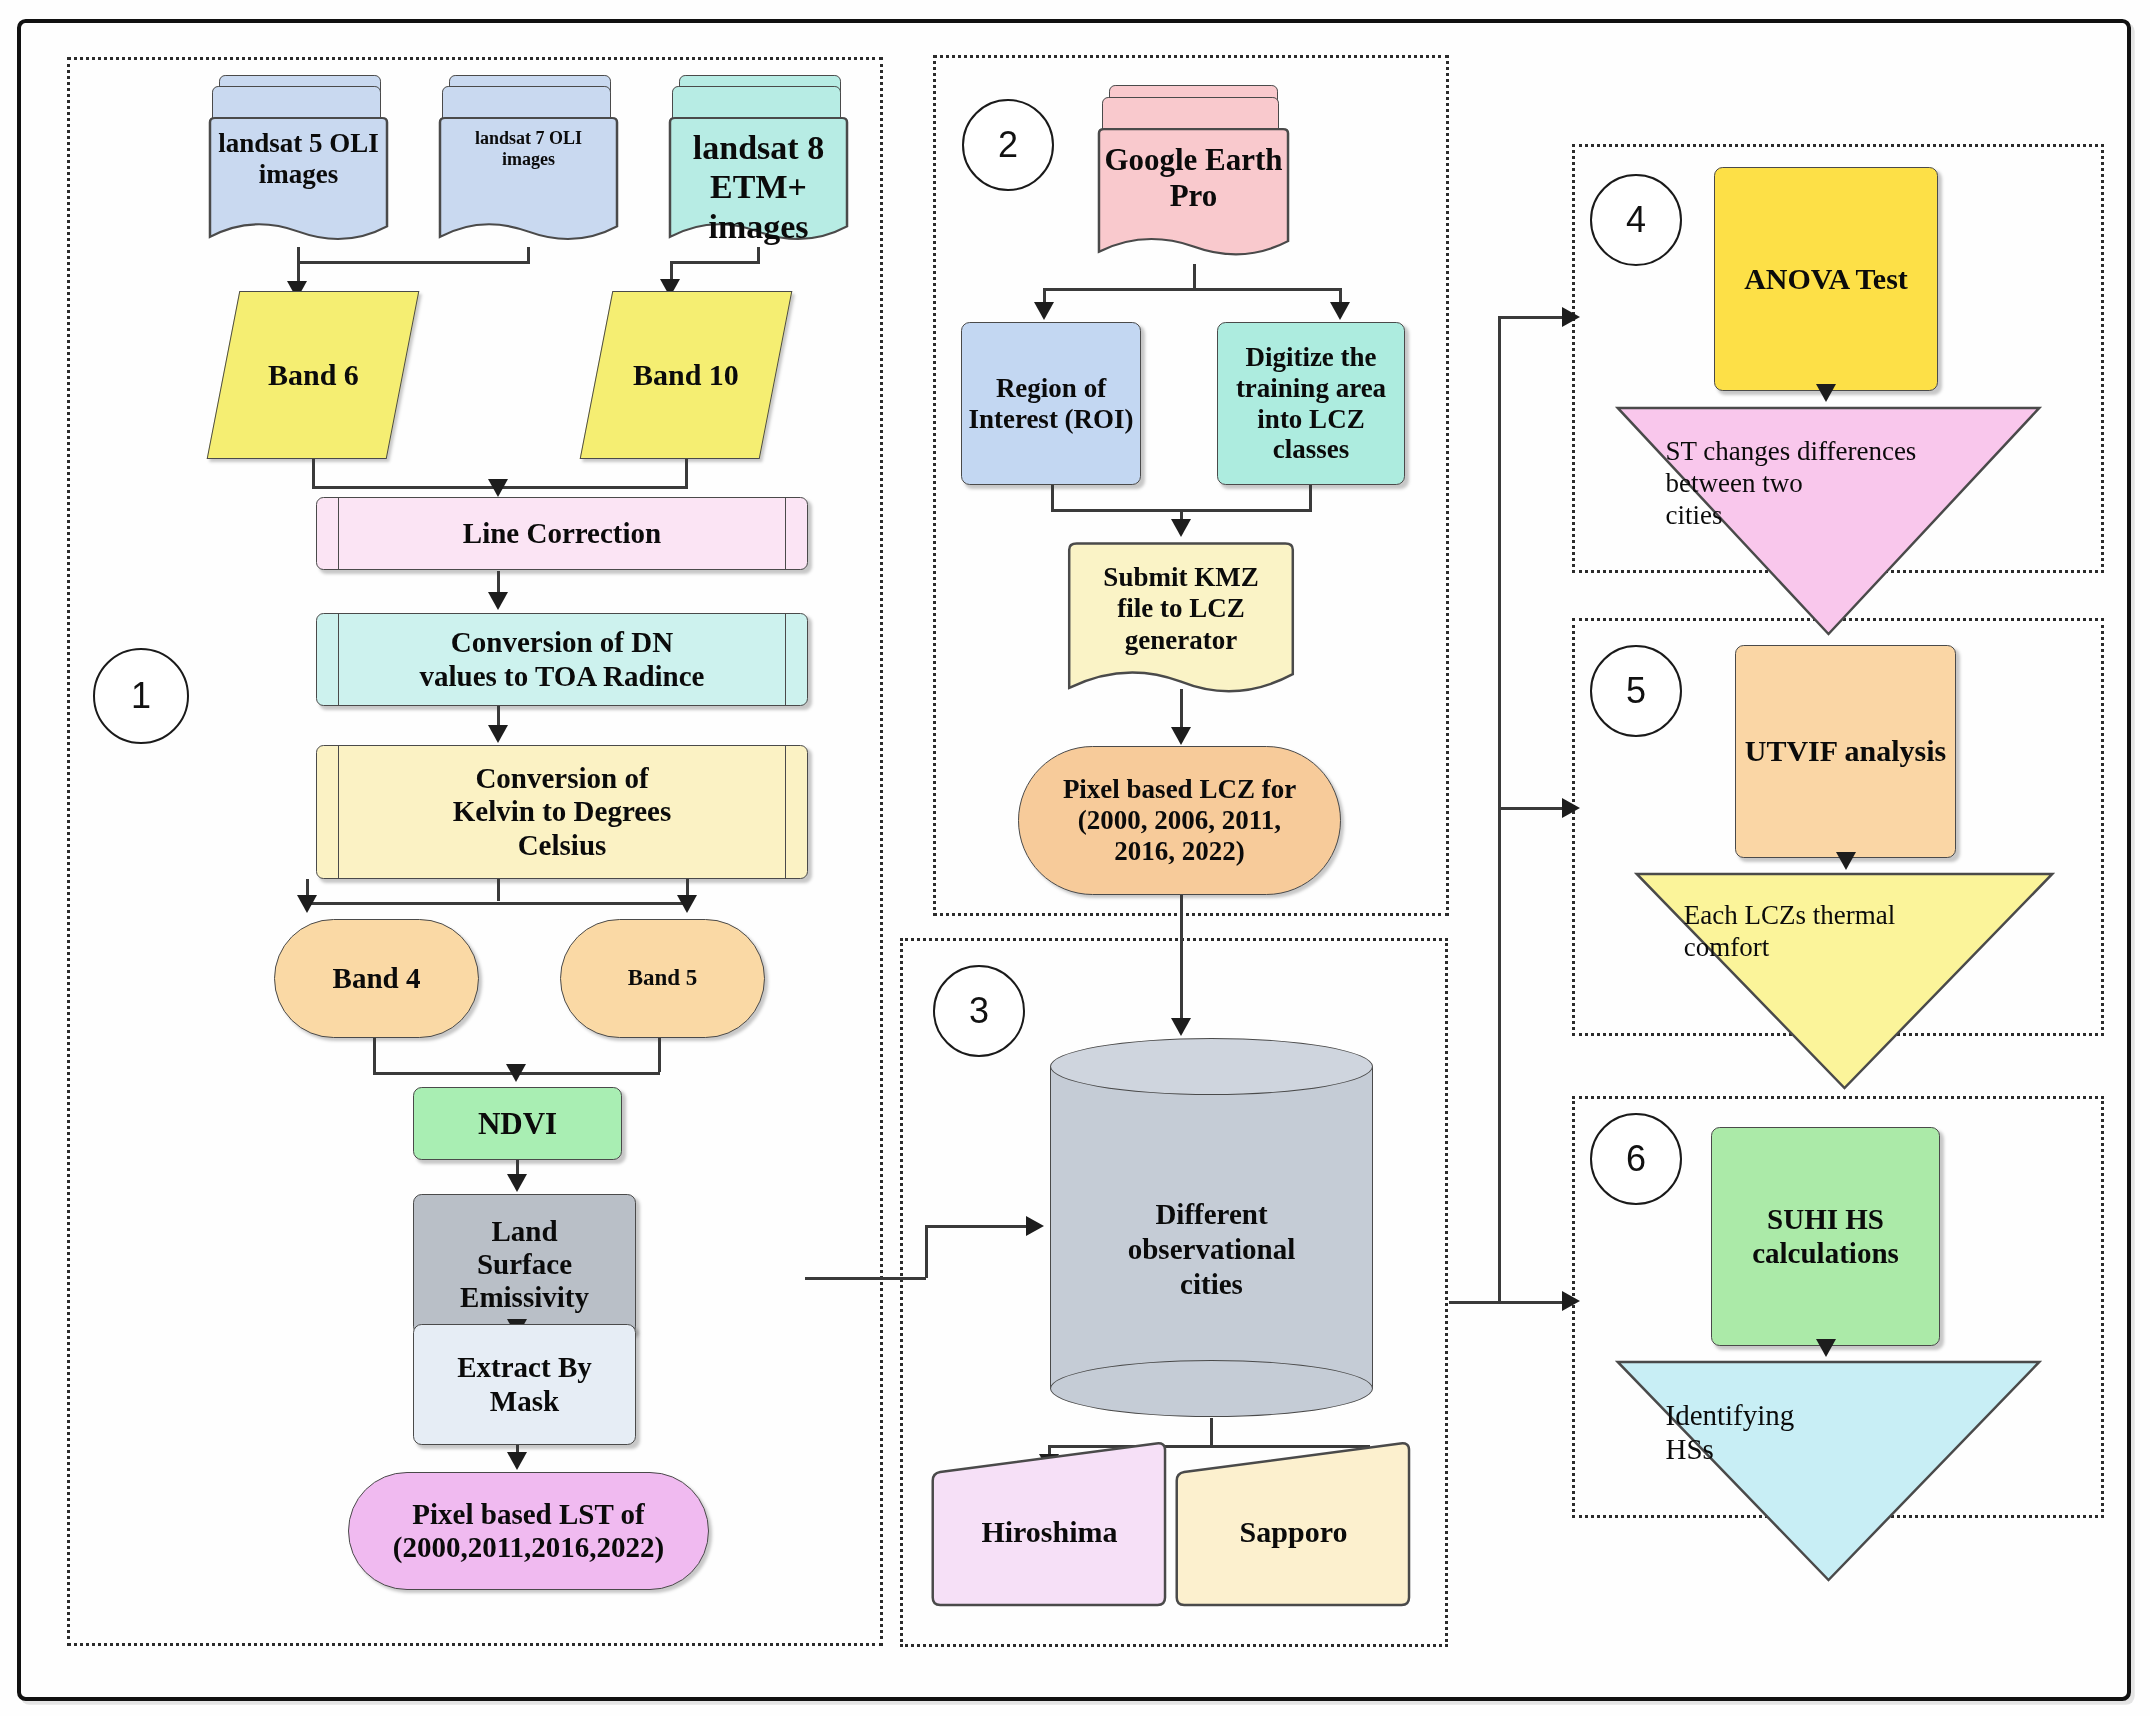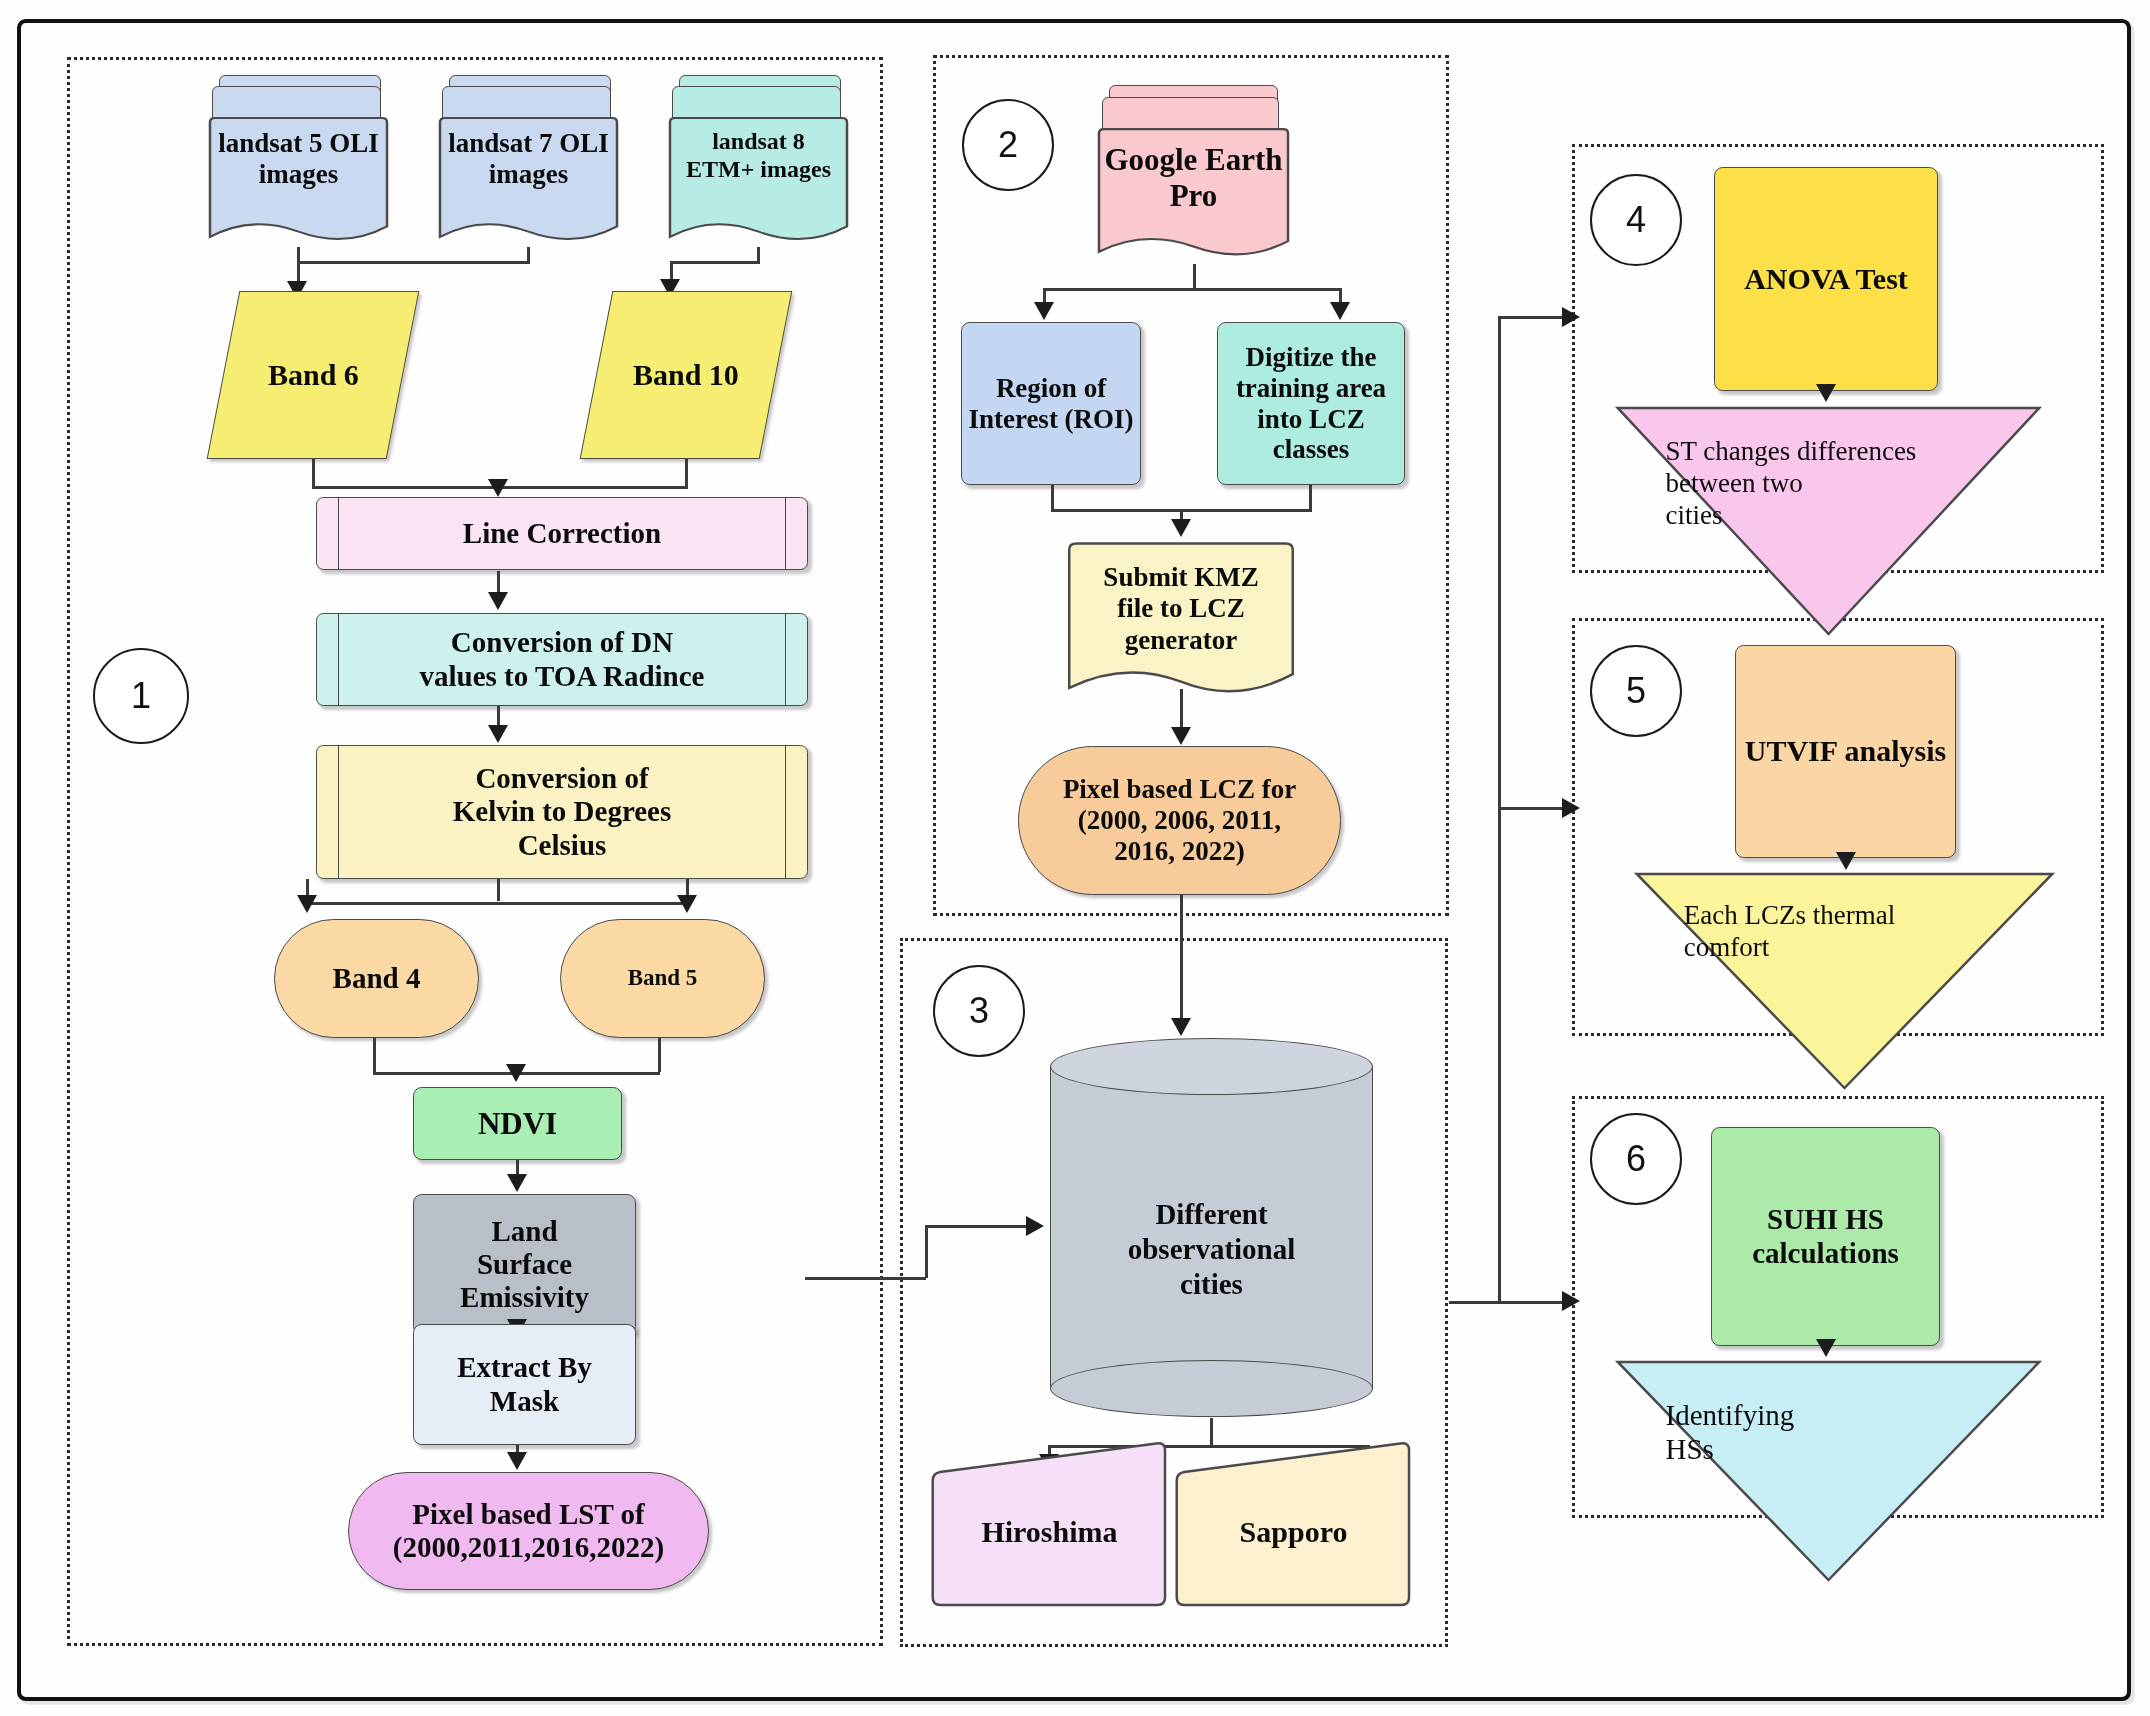--- a/index.html
+++ b/index.html
@@ -122,31 +122,31 @@
     <div class="txt" style="top:53px;font-size:27px;">landsat 5 OLI
 images</div>
   </div>
 
   <div class="docstack" style="left:435px;top:75px;width:187px;height:180px;">
     <div class="sheet" style="left:13.7px;top:0;width:162px;height:37px;background:#c9d9f0;"></div>
     <div class="sheet" style="left:6.8px;top:11.2px;width:169px;height:37px;background:#c9d9f0;"></div>
     <svg class="front" viewBox="0 0 300 260" preserveAspectRatio="none" style="height:138px;">
       <path d="M8 10 Q8 2 16 2 L284 2 Q292 2 292 10 L292 206 Q225 248 150 216 Q75 184 8 226 Z" fill="#c9d9f0" stroke="#4a4a4a" stroke-width="4"></path>
     </svg>
-    <div class="txt" style="top:53px;font-size:27px;">landsat 7 OLI
+    <div class="txt" style="top:53px;font-size:18px;">landsat 7 OLI
 images</div>
   </div>
 
   <div class="docstack" style="left:665px;top:75px;width:187px;height:180px;">
     <div class="sheet" style="left:13.7px;top:0;width:162px;height:37px;background:#b7ece4;"></div>
     <div class="sheet" style="left:6.8px;top:11.2px;width:169px;height:37px;background:#b7ece4;"></div>
     <svg class="front" viewBox="0 0 300 260" preserveAspectRatio="none" style="height:138px;">
       <path d="M8 10 Q8 2 16 2 L284 2 Q292 2 292 10 L292 206 Q225 248 150 216 Q75 184 8 226 Z" fill="#b7ece4" stroke="#4a4a4a" stroke-width="4"></path>
     </svg>
-    <div class="txt" style="top:53px;font-size:24px;">landsat 8
+    <div class="txt" style="top:53px;font-size:34px;">landsat 8
 ETM+ images</div>
   </div>
 
   <div class="ln v" style="left:297px;top:247px;height:37px;"></div>
   <div class="ln v" style="left:527px;top:247px;height:13.7px;"></div>
   <div class="ln h" style="left:297px;top:261px;width:233px;"></div>
   <div class="arrow-d" style="left:287px;top:281px;"></div>
 
   <div class="ln v" style="left:757px;top:247px;height:13.7px;"></div>
   <div class="ln h" style="left:670px;top:261px;width:90px;"></div>

